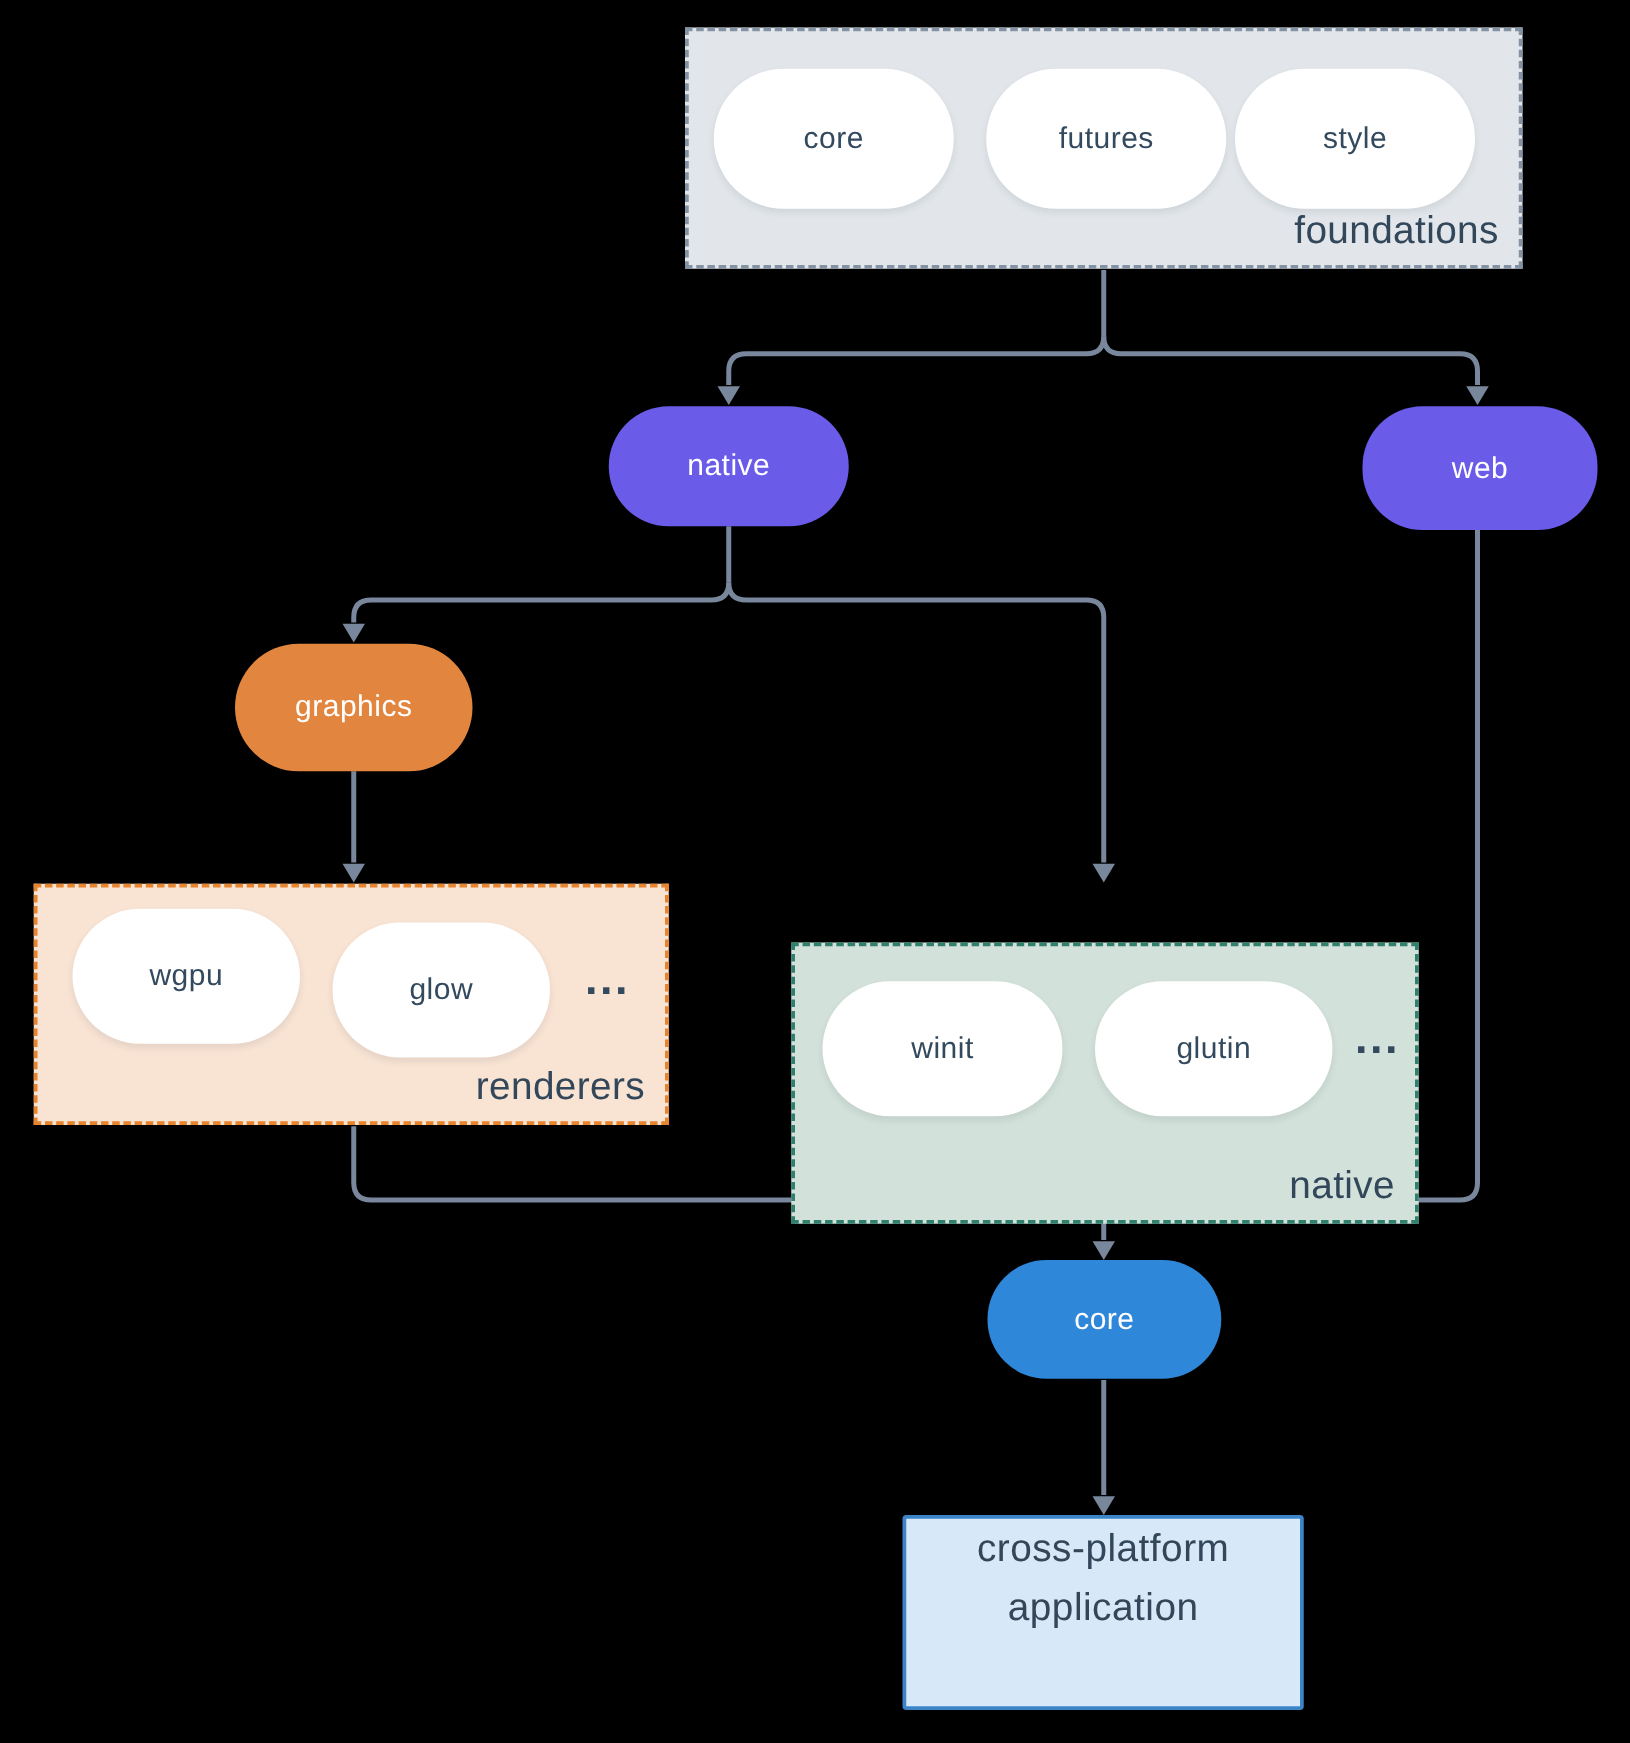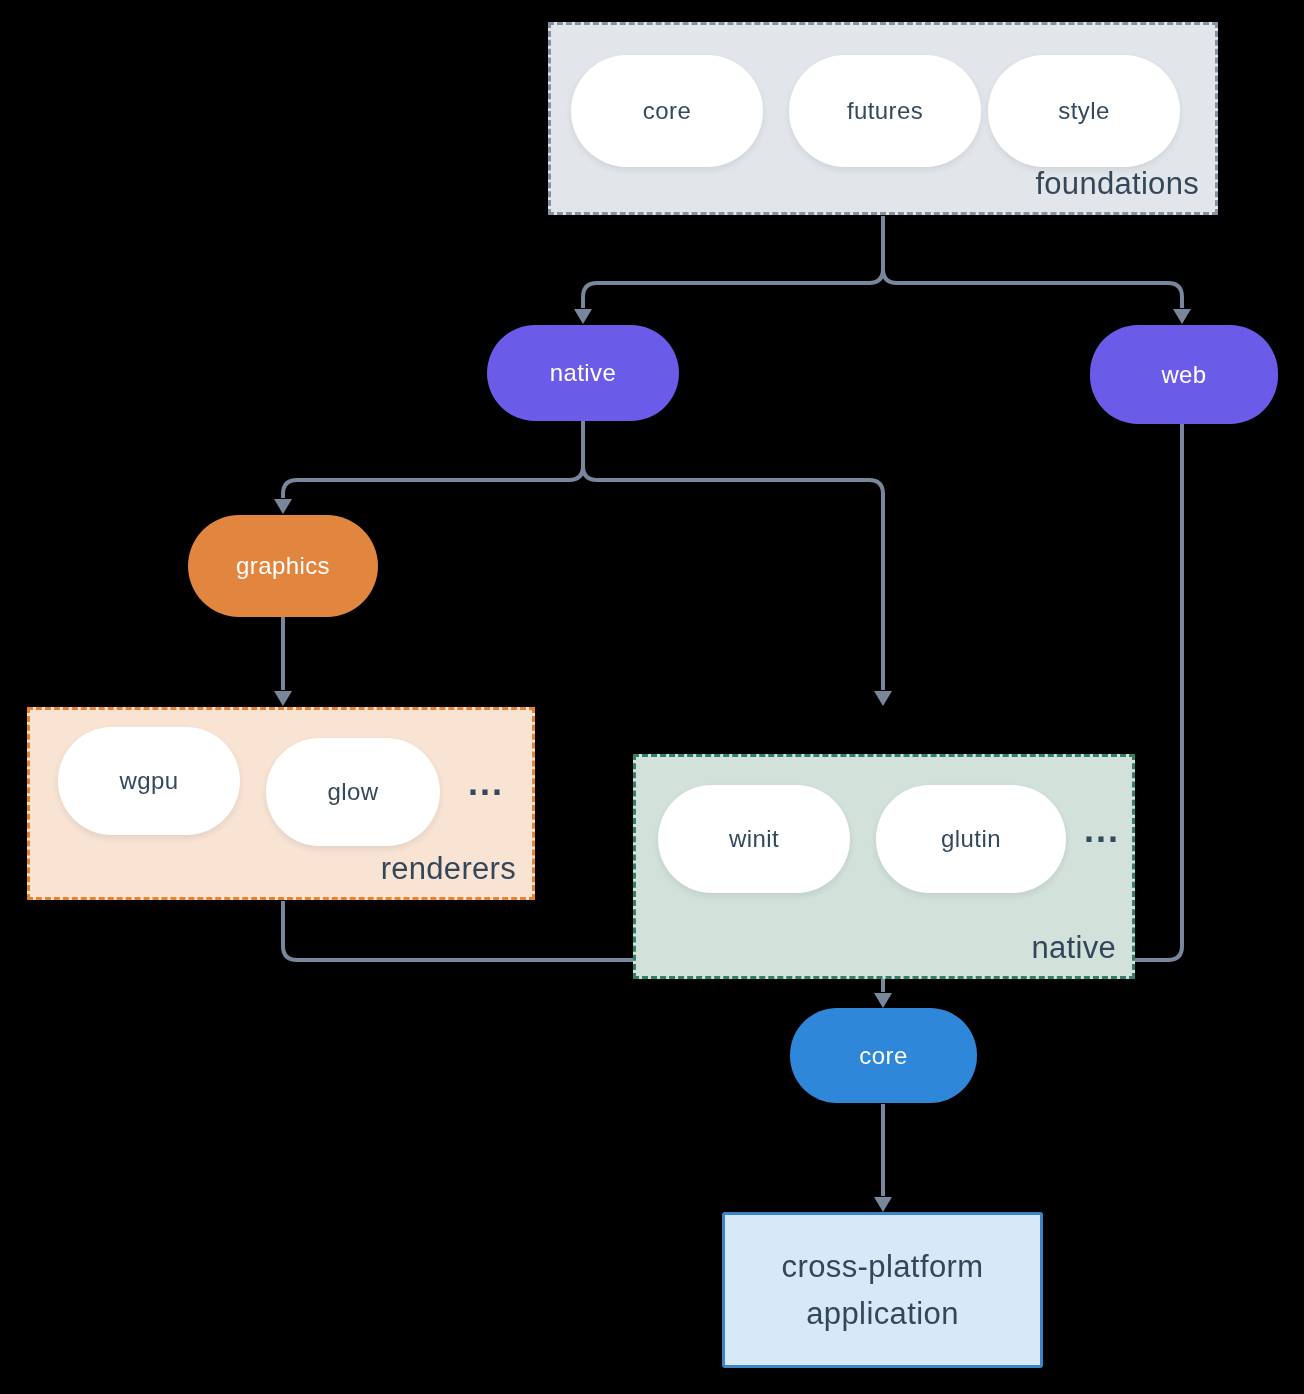--- a/index.html
+++ b/index.html
@@ -36,21 +36,21 @@
   .pill-blue{background:var(--blue);color:var(--white-text);border-radius:47px;}
 
   .ellipsis{
     position:absolute;color:var(--pill-text);font-size:36px;font-weight:700;
     letter-spacing:2px;
   }
 
   .app-box{
     position:absolute;box-sizing:border-box;
     background:var(--app-fill);border:3px solid var(--app-border);border-radius:3px;
-    display:flex;flex-direction:column;align-items:center;justify-content:center;
+    display:flex;flex-direction:column;align-items:center;justify-content:flex-start;
     color:var(--label-text);font-size:31px;line-height:47px;letter-spacing:0.4px;
   }
 </style>
 </head>
 <body>
 
 <div class="canvas">
 
   <svg class="edges" width="1304" height="1394" viewBox="0 0 1304 1394">
 

